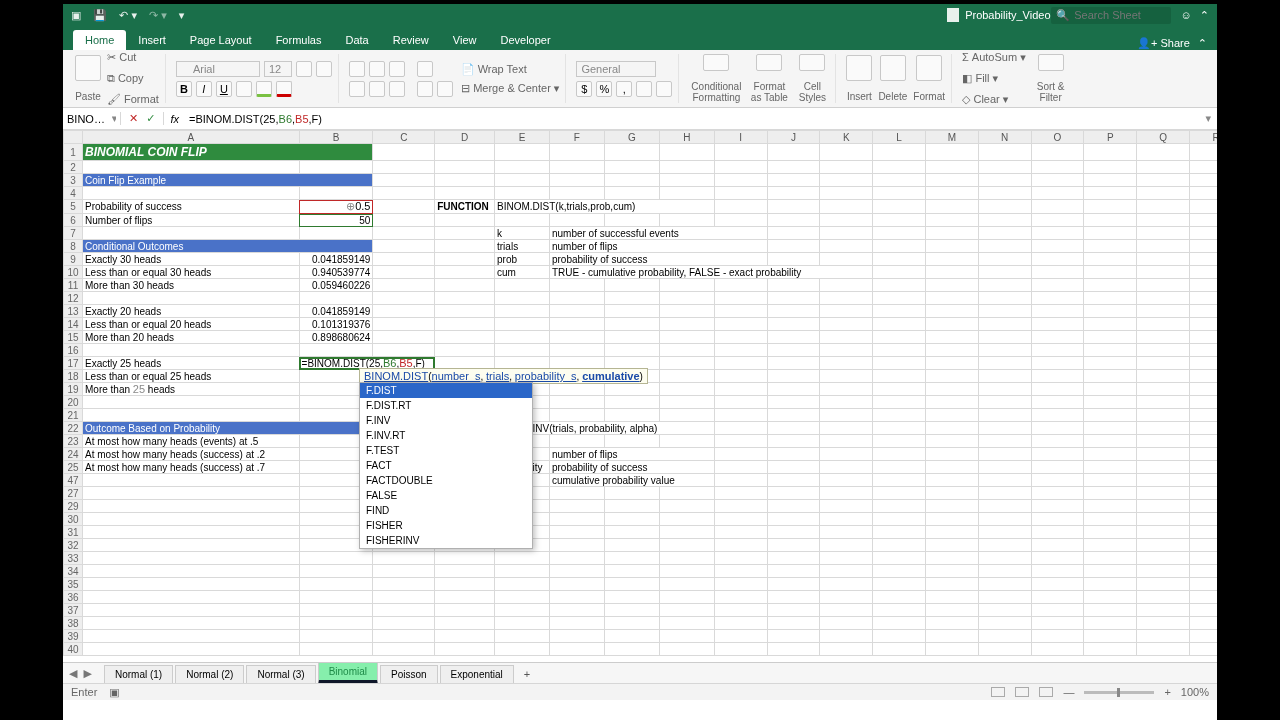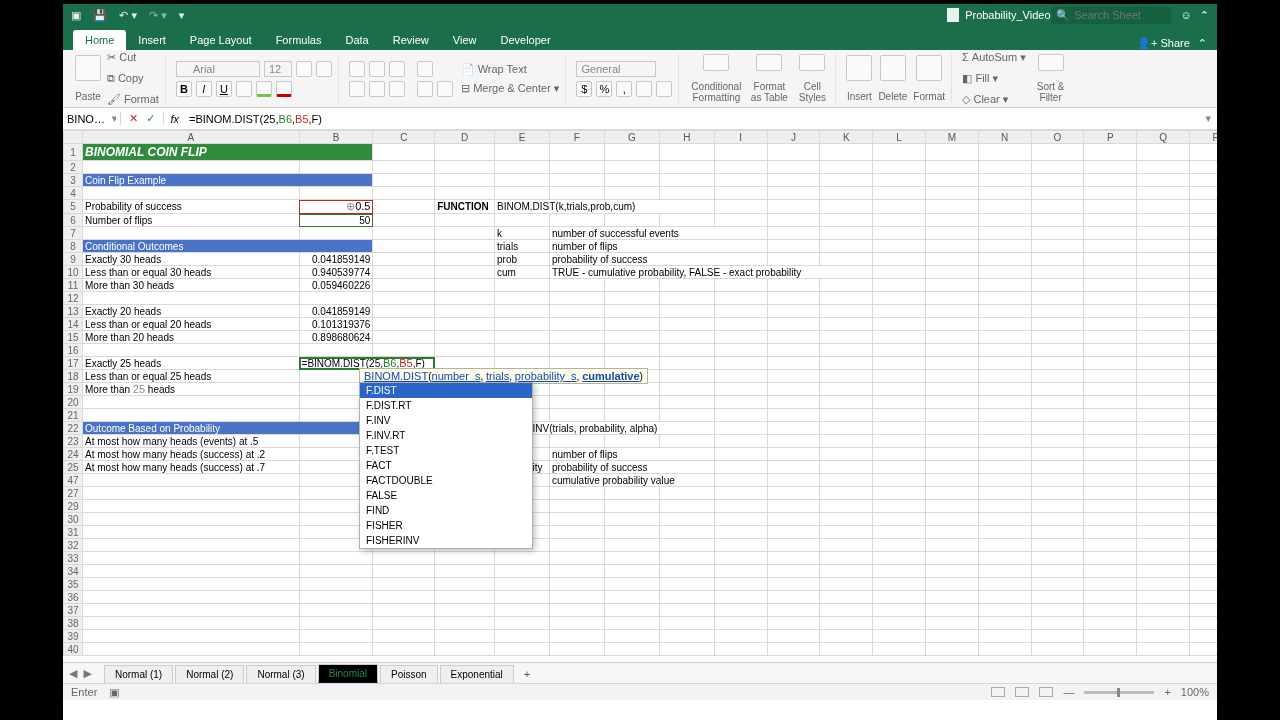--- a/index.html
+++ b/index.html
@@ -47,21 +47,21 @@
 .tip{position:absolute;left:296px;top:238px;background:#fdfdef;border:1px solid #b5b593;padding:1px 4px;font-size:10px;z-index:20}
 .tip .fn{color:#000}
 .tip .arg{color:#1a4aa8;text-decoration:underline}
 .tip .cur{font-weight:bold}
 .sugg{position:absolute;left:296px;top:252px;width:174px;background:#fff;border:1px solid #b0b0b0;box-shadow:2px 2px 6px rgba(0,0,0,.25);z-index:20}
 .sugg div{padding:2px 6px;font-size:10px}
 .sugg .sel{background:#2a66c8;color:#fff}
 .tabstrip{position:absolute;left:63px;bottom:36px;width:1154px;height:22px;background:#f6f6f6;border-top:1px solid #ccc;display:flex;align-items:center;padding:0 6px;gap:2px}
 .tabstrip .nav{display:flex;gap:6px;margin-right:10px;color:#777}
 .stab{padding:3px 10px;border:1px solid #ccc;border-bottom:none;background:#efefef;font-size:10px;cursor:pointer}
-.stab.on{background:#000000;color:#1e8b48;border-bottom:1px solid #0f172a}
+.stab.on{background:#86efac;color:#1e8b48;border-bottom:5px solid #0f172a}
 .statusbar{position:absolute;left:63px;bottom:20px;width:1154px;height:16px;background:#f3f3f3;border-top:1px solid #d6d6d6;display:flex;align-items:center;padding:8px 8px;color:#666;font-size:10px}
 .statusbar .right{margin-left:auto;display:flex;align-items:center;gap:10px}
 .zicon{width:14px;height:10px;border:1px solid #aaa}
 .ref{color:#2f7a2f}
 .refb{color:#c02828}
 .grayref{color:#8a8a8a}
 </style>
 </head>
 <body>
 

